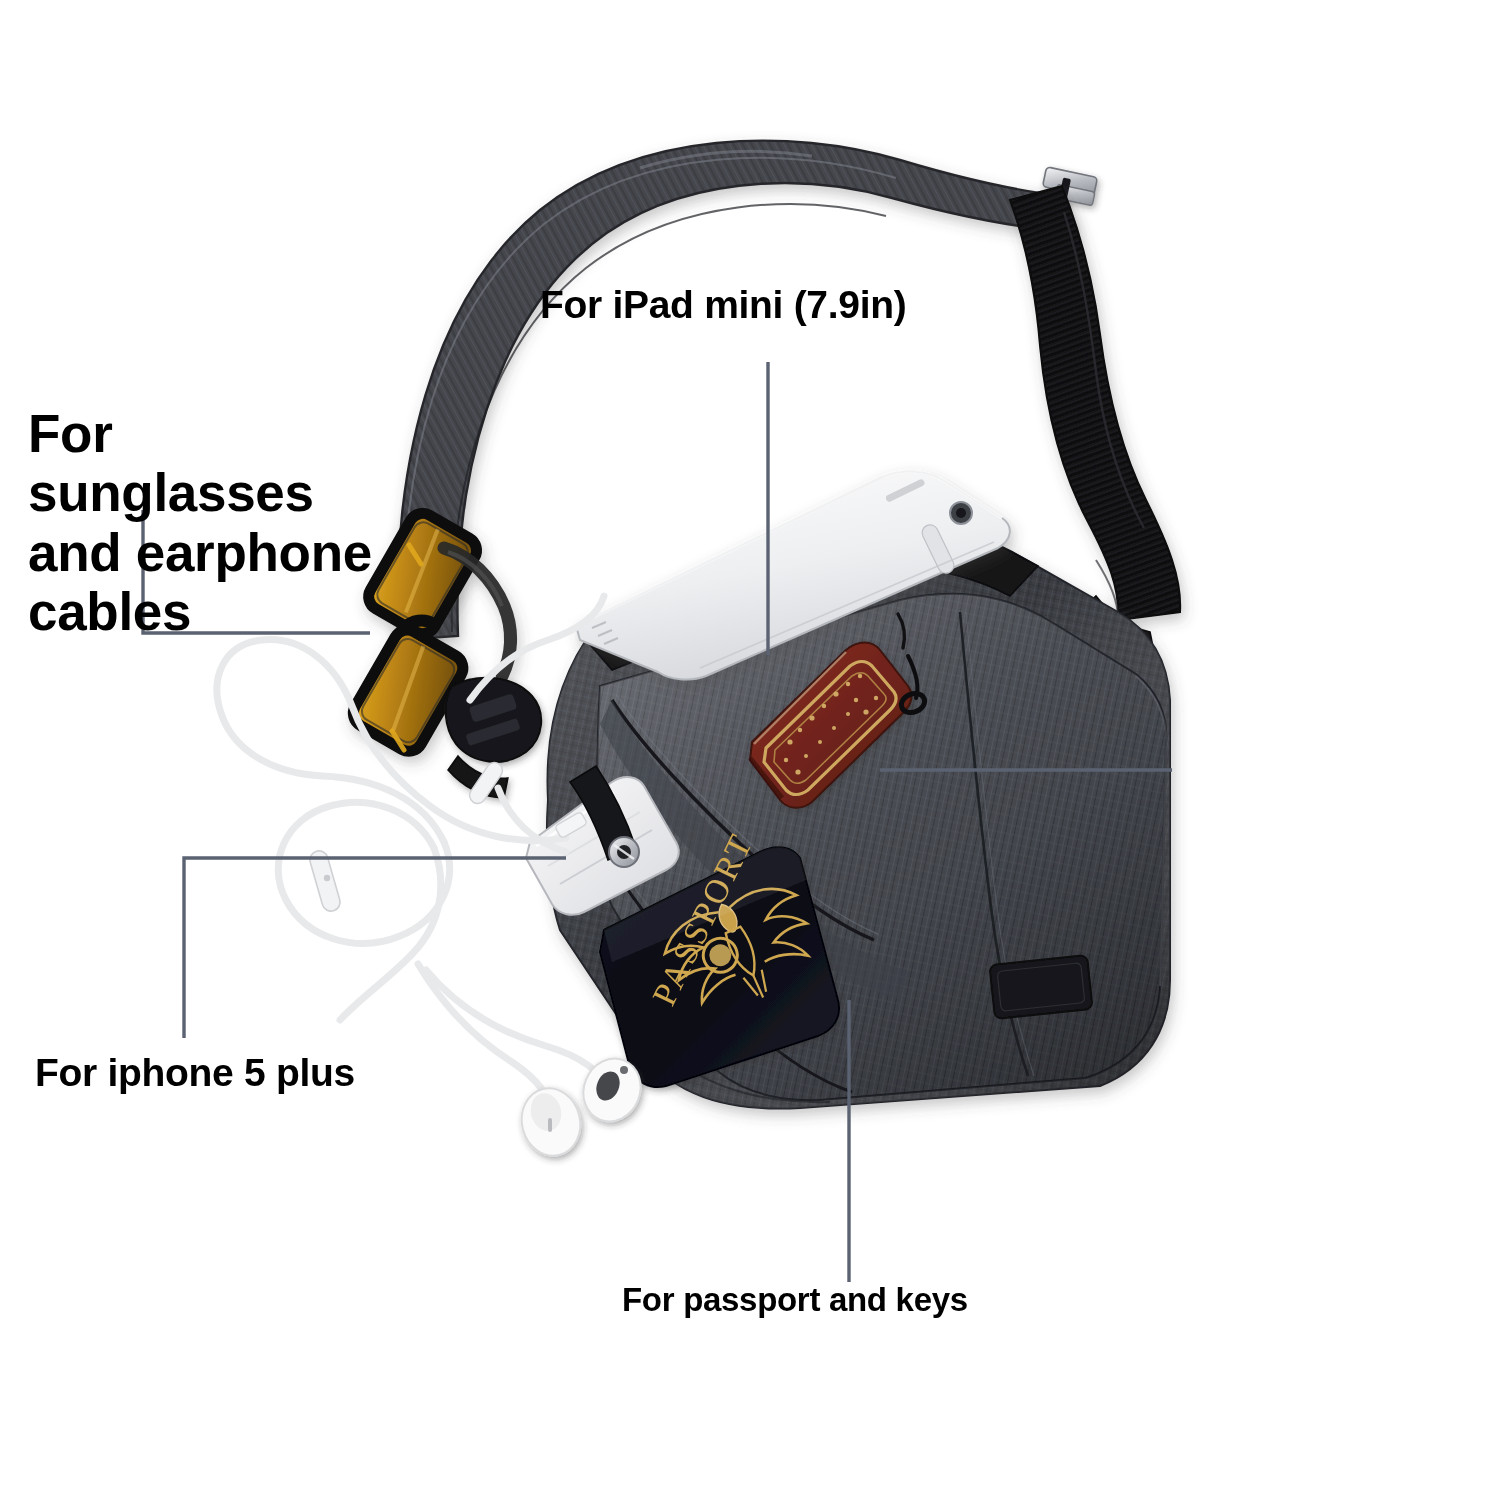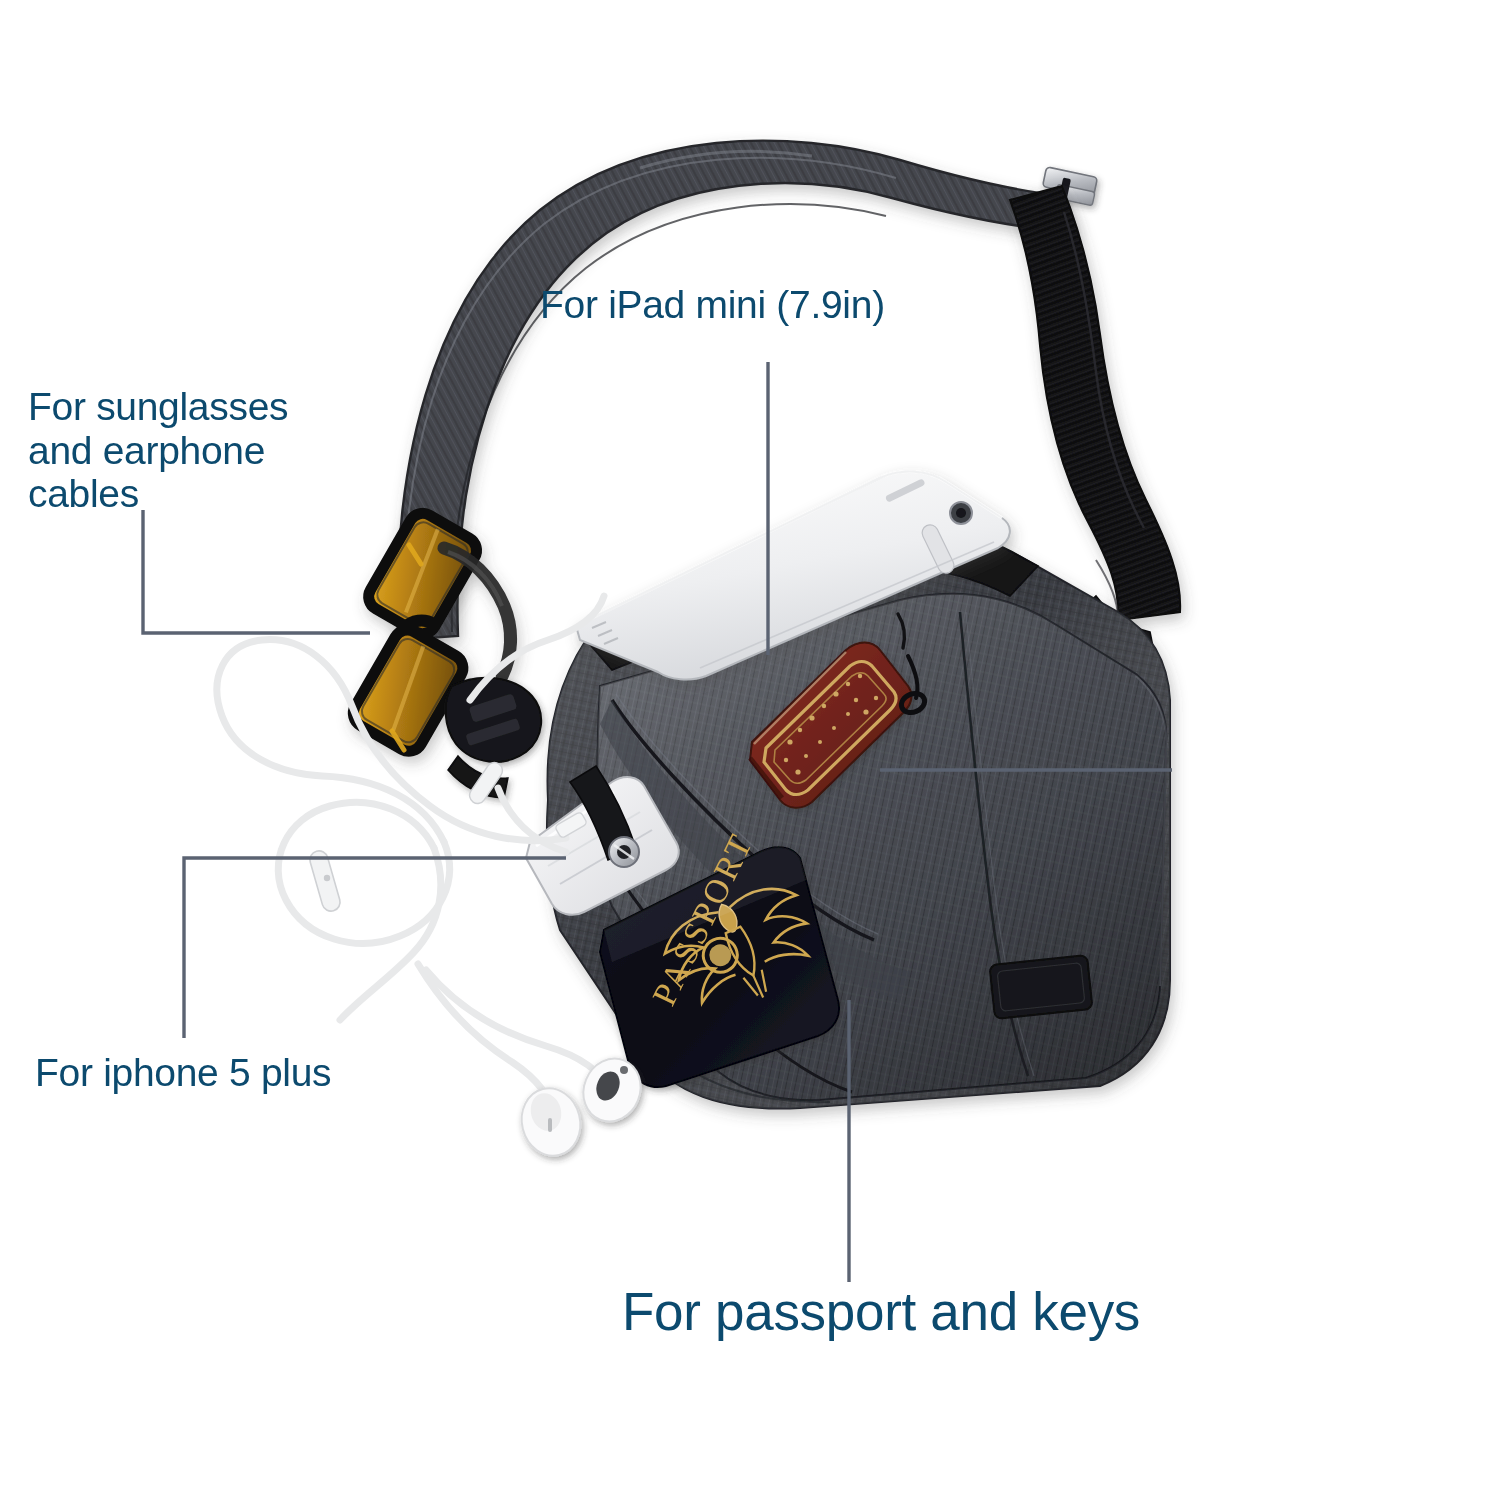--- a/index.html
+++ b/index.html
@@ -8,32 +8,32 @@
     width:1500px;height:1500px;
     background:#ffffff;
     font-family:"Liberation Sans","DejaVu Sans",sans-serif;
     overflow:hidden;
     position:relative;
   }
   #stage{position:absolute;left:0;top:0;width:1500px;height:1500px;}
   .layer{position:absolute;left:0;top:0;width:1500px;height:1500px;}
   .callout{
     position:absolute;
-    color:#0c4a6e;
-    font-weight:400;
+    color:#000000;
+    font-weight:700;
     line-height:1.12;
     letter-spacing:-0.3px;
     white-space:pre-line;
     font-family:"Liberation Sans","DejaVu Sans",sans-serif;
   }
   .c-ipad{left:540px;top:283px;font-size:39px;}
-  .c-sun{left:28px;top:385px;font-size:39px;width:350px;}
+  .c-sun{left:28px;top:404px;font-size:53px;width:350px;}
   .c-note{left:1174px;top:737px;font-size:37px;width:320px;}
   .c-iphone{left:35px;top:1051px;font-size:39px;}
-  .c-pass{left:622px;top:1282px;font-size:53px;}
+  .c-pass{left:622px;top:1282px;font-size:33px;}
   svg{display:block;}
   .no-sel{user-select:none;}
 </style>
 </head>
 <body>
 
 <div id="stage">
 
   <svg class="layer no-sel" width="1500" height="1500" viewBox="0 0 1500 1500">
     <defs>

